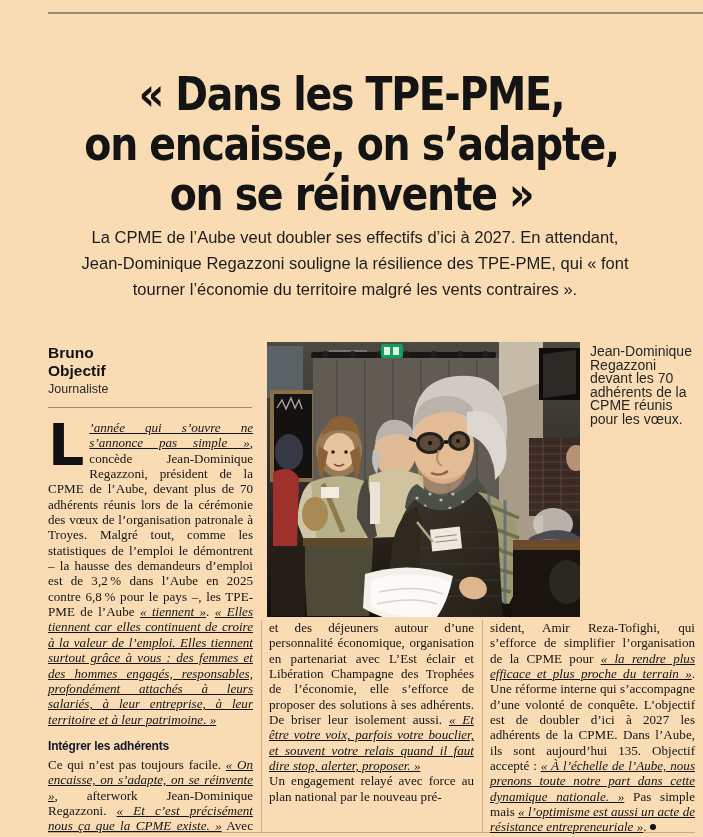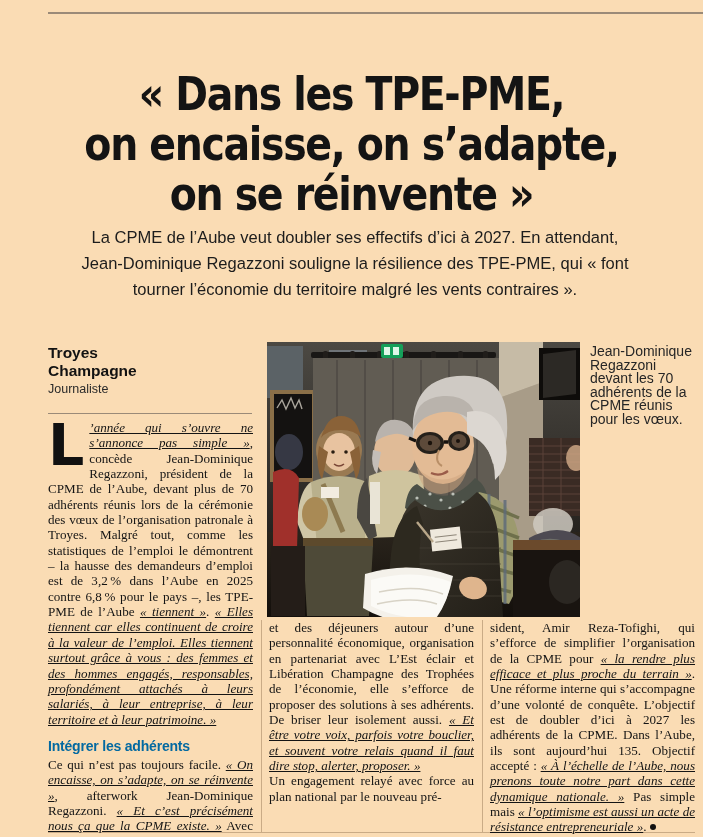--- a/index.html
+++ b/index.html
@@ -76,21 +76,21 @@
   }
   .byline-name {
     font-family: "Liberation Sans", sans-serif;
     font-weight: bold;
     font-size: 15.5px;
     line-height: 17.5px;
     color: #121212;
   }
   .byline-role {
     margin-top: 3px;
-    padding-bottom: 17px;
+    padding-bottom: 11px;
     font-family: "Liberation Sans", sans-serif;
     font-size: 12.5px;
     color: #2a2a2a;
     border-bottom: 1px solid #9a8a78;
   }
 
   
   .photo {
     position: absolute;
     left: 267px;
@@ -155,23 +155,23 @@
     line-height: 46px;
     margin: 2px 5px 0 0;
     color: #111;
   }
 
   .it { font-style: italic; text-decoration: underline; }
 
   .subhead {
     font-family: "Liberation Sans", sans-serif;
     font-weight: bold;
-    font-size: 14px;
+    font-size: 12px;
     line-height: 17px;
-    color: #0369a1;
+    color: #0f172a;
     margin-top: 11px;
     margin-bottom: 2px;
     letter-spacing: -0.2px;
   }
 
   .endmark {
     display: inline-block;
     width: 6px;
     height: 6px;
     border-radius: 50%;
@@ -190,22 +190,22 @@
   <h1 class="headline">
     <span class="hl-line">« Dans les TPE-PME,</span>
     <span class="hl-line">on encaisse, on s’adapte,</span>
     <span class="hl-line">on se réinvente »</span>
   </h1>
 
   <div class="standfirst">La CPME de l’Aube veut doubler ses effectifs d’ici à 2027. En attendant, Jean-Dominique Regazzoni souligne la résilience des TPE-PME, qui « font tourner l’économie du territoire malgré les vents contraires ».</div>
 
   <div class="byline">
     <div class="byline-name">
-      <span>Troyes</span><br>
-      <span>Champagne</span>
+      <span>Bruno</span><br>
+      <span>Objectif</span>
     </div>
     <div class="byline-role">Journaliste</div>
   </div>
 
   <figure class="photo" style="margin:0;">
     <svg width="313" height="275" viewBox="0 0 313 275">
       <defs>
         <linearGradient id="wallg" x1="0" y1="0" x2="0" y2="1">
           <stop offset="0" stop-color="#4c4943"></stop>
           <stop offset="1" stop-color="#24211d"></stop>

